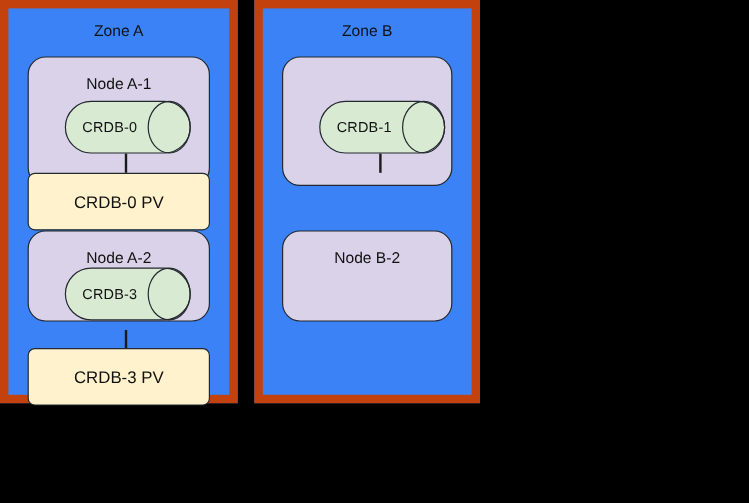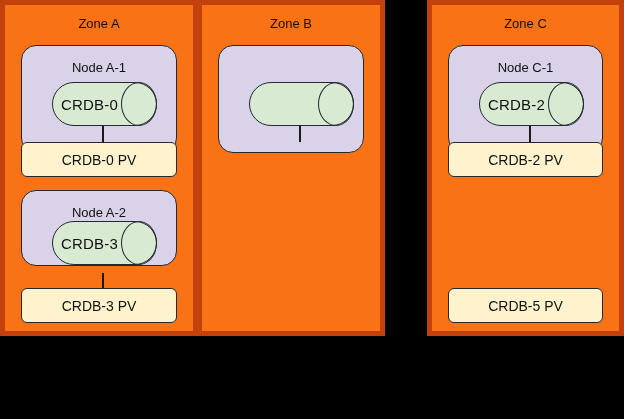--- a/index.html
+++ b/index.html
@@ -15,26 +15,26 @@
   #diagram {
     position: relative;
     width: 624px;
     height: 419px;
     background: #000000;
   }
   .zone {
     position: absolute;
     top: 0;
     height: 336px;
-    background: #f97316;
-    border: 5px solid #c2410c;
+    background: #3b82f6;
+    border: 7px solid #c2410c;
     box-sizing: border-box;
   }
   #zone-a { left: 0;     width: 198px; }
-  #zone-b { left: 197px; width: 188px; padding-left: 40px; }
+  #zone-b { left: 212px; width: 188px; padding-left: 40px; }
   #zone-c { left: 427px; width: 197px; }
 
   .zone-title {
     position: absolute;
     top: 11px;
     left: 0;
     right: 0;
     text-align: center;
     font-size: 13px;
     line-height: 16px;
@@ -84,28 +84,28 @@
   }
   .cyl-label {
     position: absolute;
     left: 0;
     right: 30px;
     top: 0;
     bottom: 0;
     display: flex;
     align-items: center;
     justify-content: center;
-    font-size: 15px;
+    font-size: 12px;
     letter-spacing: 0.2px;
   }
   .pv {
     position: absolute;
     left: 16px;
     right: 16px;
-    height: 35px;
+    height: 48px;
     background: #fff2cc;
     border: 1px solid #23292f;
     border-radius: 6px;
     box-sizing: border-box;
     display: flex;
     align-items: center;
     justify-content: center;
     font-size: 14px;
   }
   .pv-1 { top: 137px; }
@@ -151,39 +151,24 @@
       <span>CRDB-3 PV</span>
     </div>
   </div>
 
   <div class="zone" id="zone-b">
     <div class="zone-title">Zone B</div>
 
     <div class="node node-1">
       <div class="cylinder">
         <div class="cyl-ellipse"></div>
+        <div class="cyl-label">CRDB-1</div>
       </div>
     </div>
     <div class="connector connector-1"></div>
 
+    <div class="node node-2">
+      <div class="node-title">Node B-2</div>
+    </div>
   </div>
 
-  <div class="zone" id="zone-c">
-    <div class="zone-title">Zone C</div>
-
-    <div class="node node-1">
-      <div class="node-title">Node C-1</div>
-      <div class="cylinder">
-        <div class="cyl-ellipse"></div>
-        <div class="cyl-label">CRDB-2</div>
-      </div>
-    </div>
-    <div class="connector connector-1"></div>
-    <div class="pv pv-1">
-      <span>CRDB-2 PV</span>
-    </div>
-
-    <div class="pv pv-2">
-      <span>CRDB-5 PV</span>
-    </div>
-  </div>
 
 </div>
 
 </body></html>

